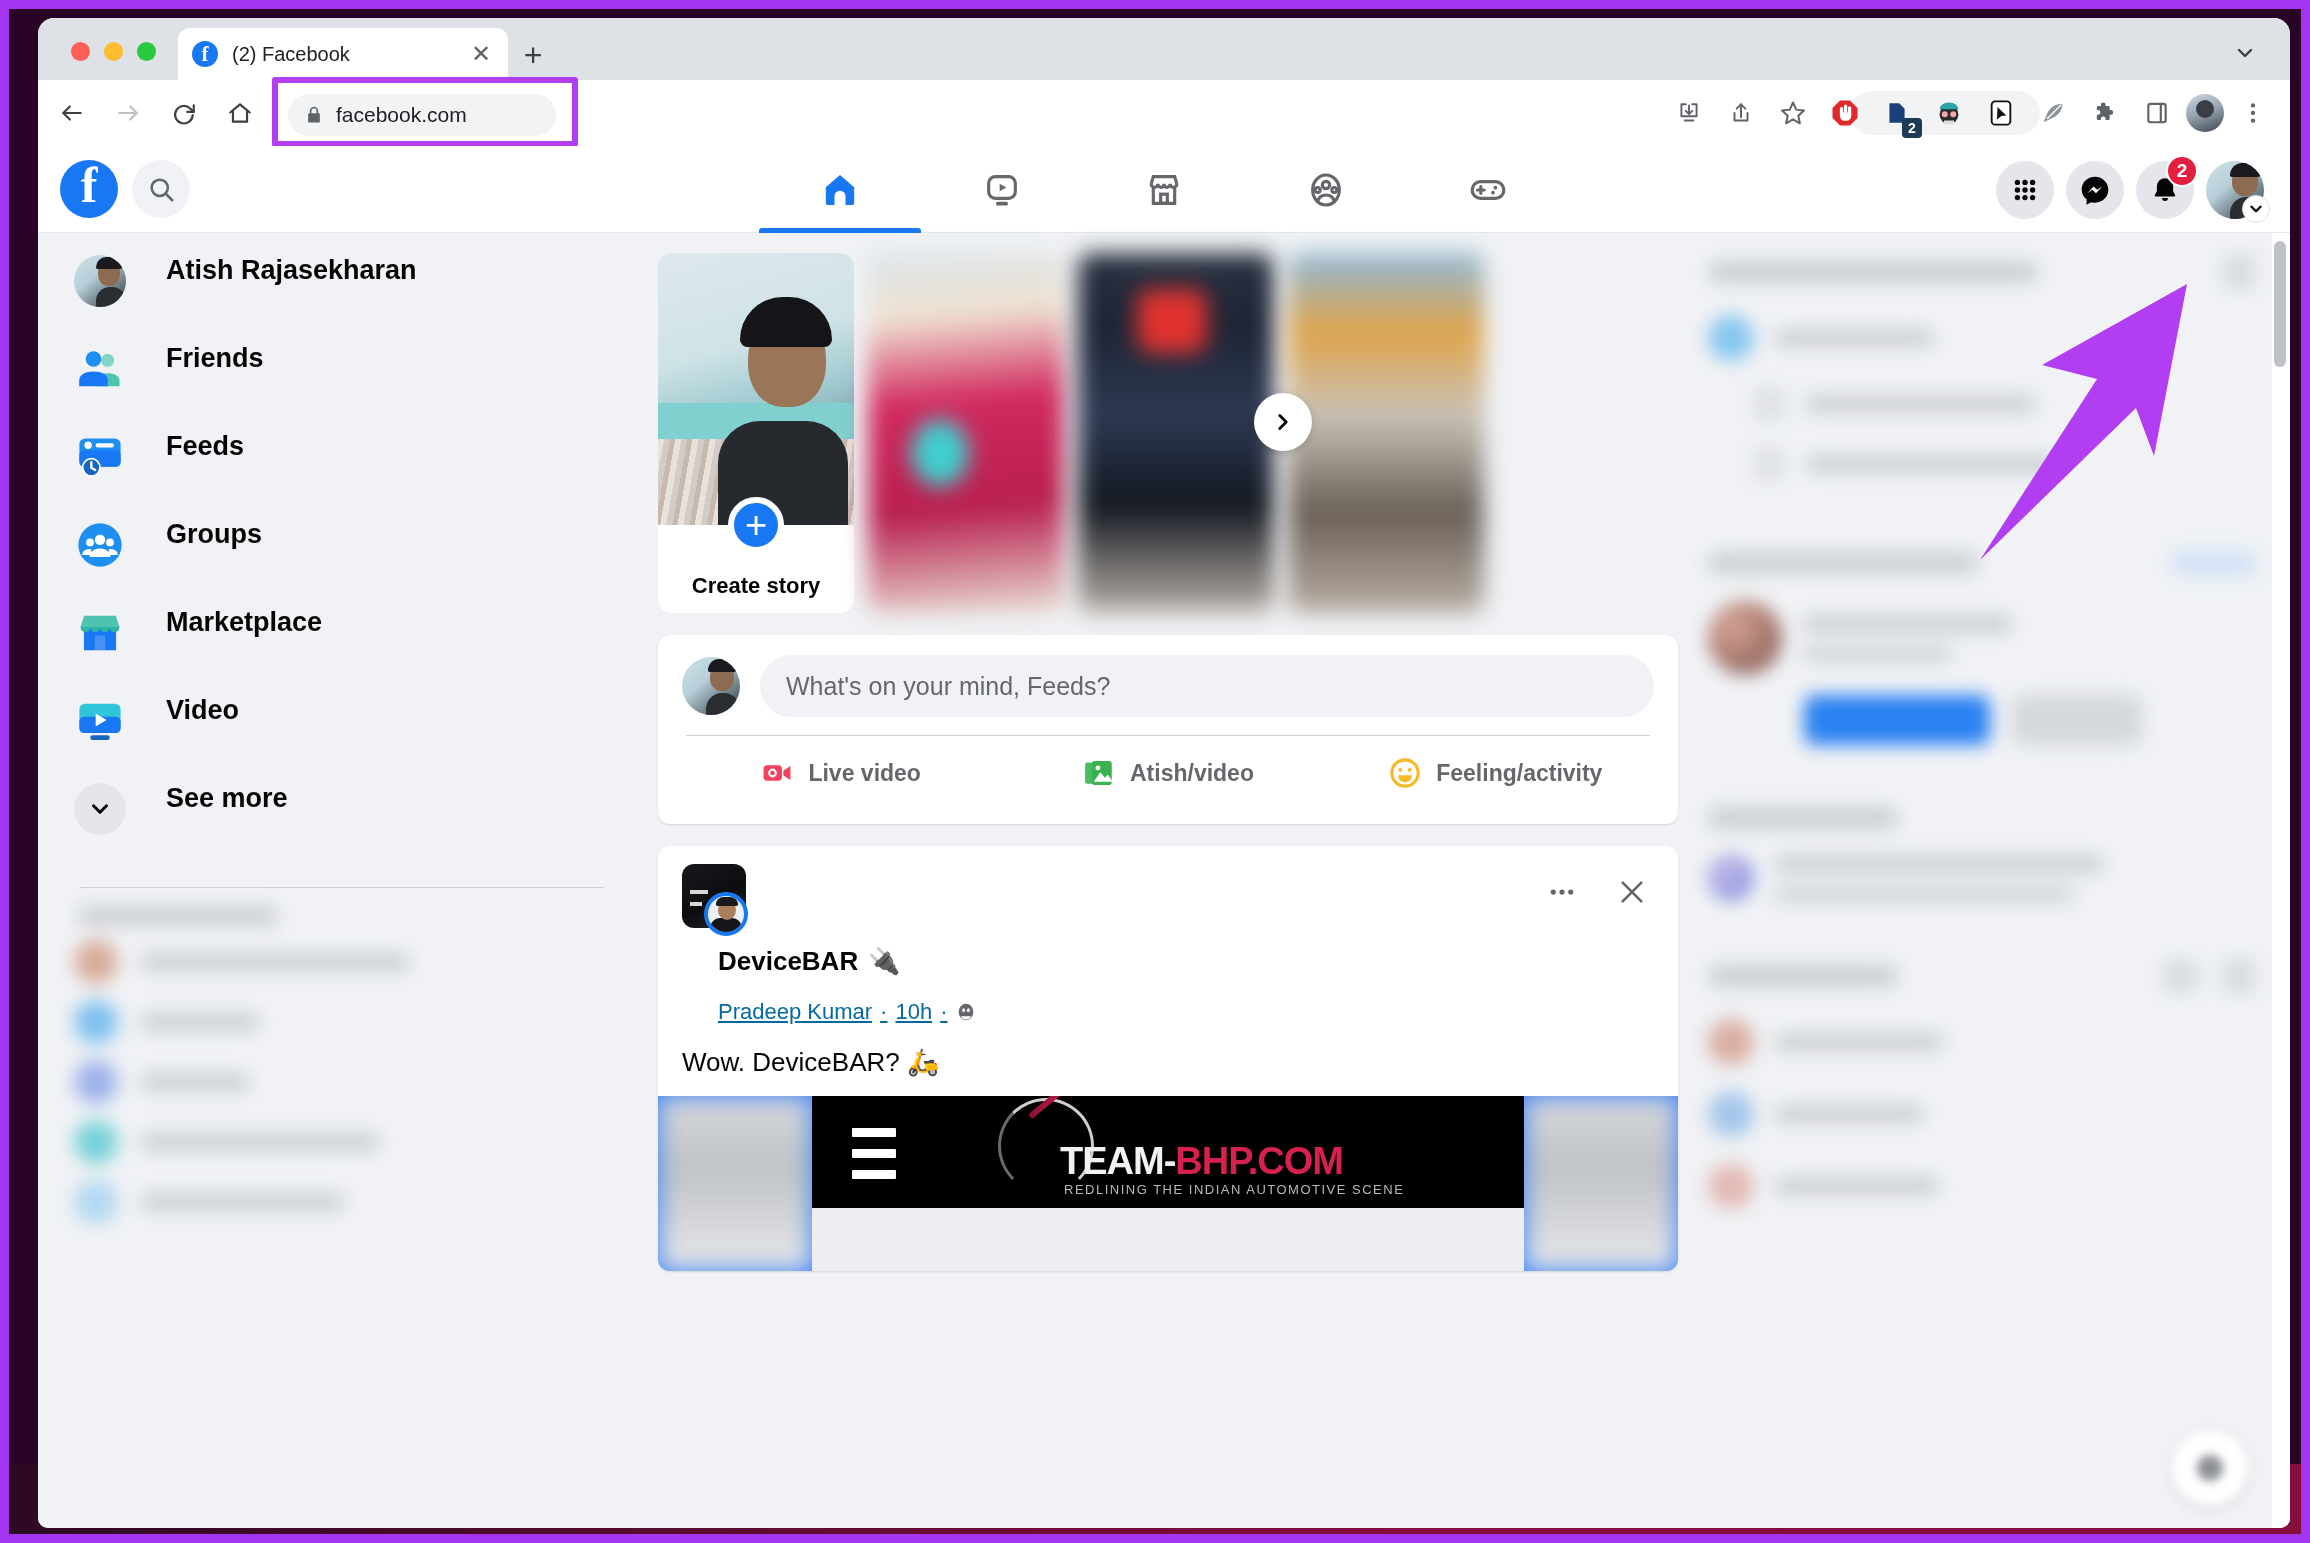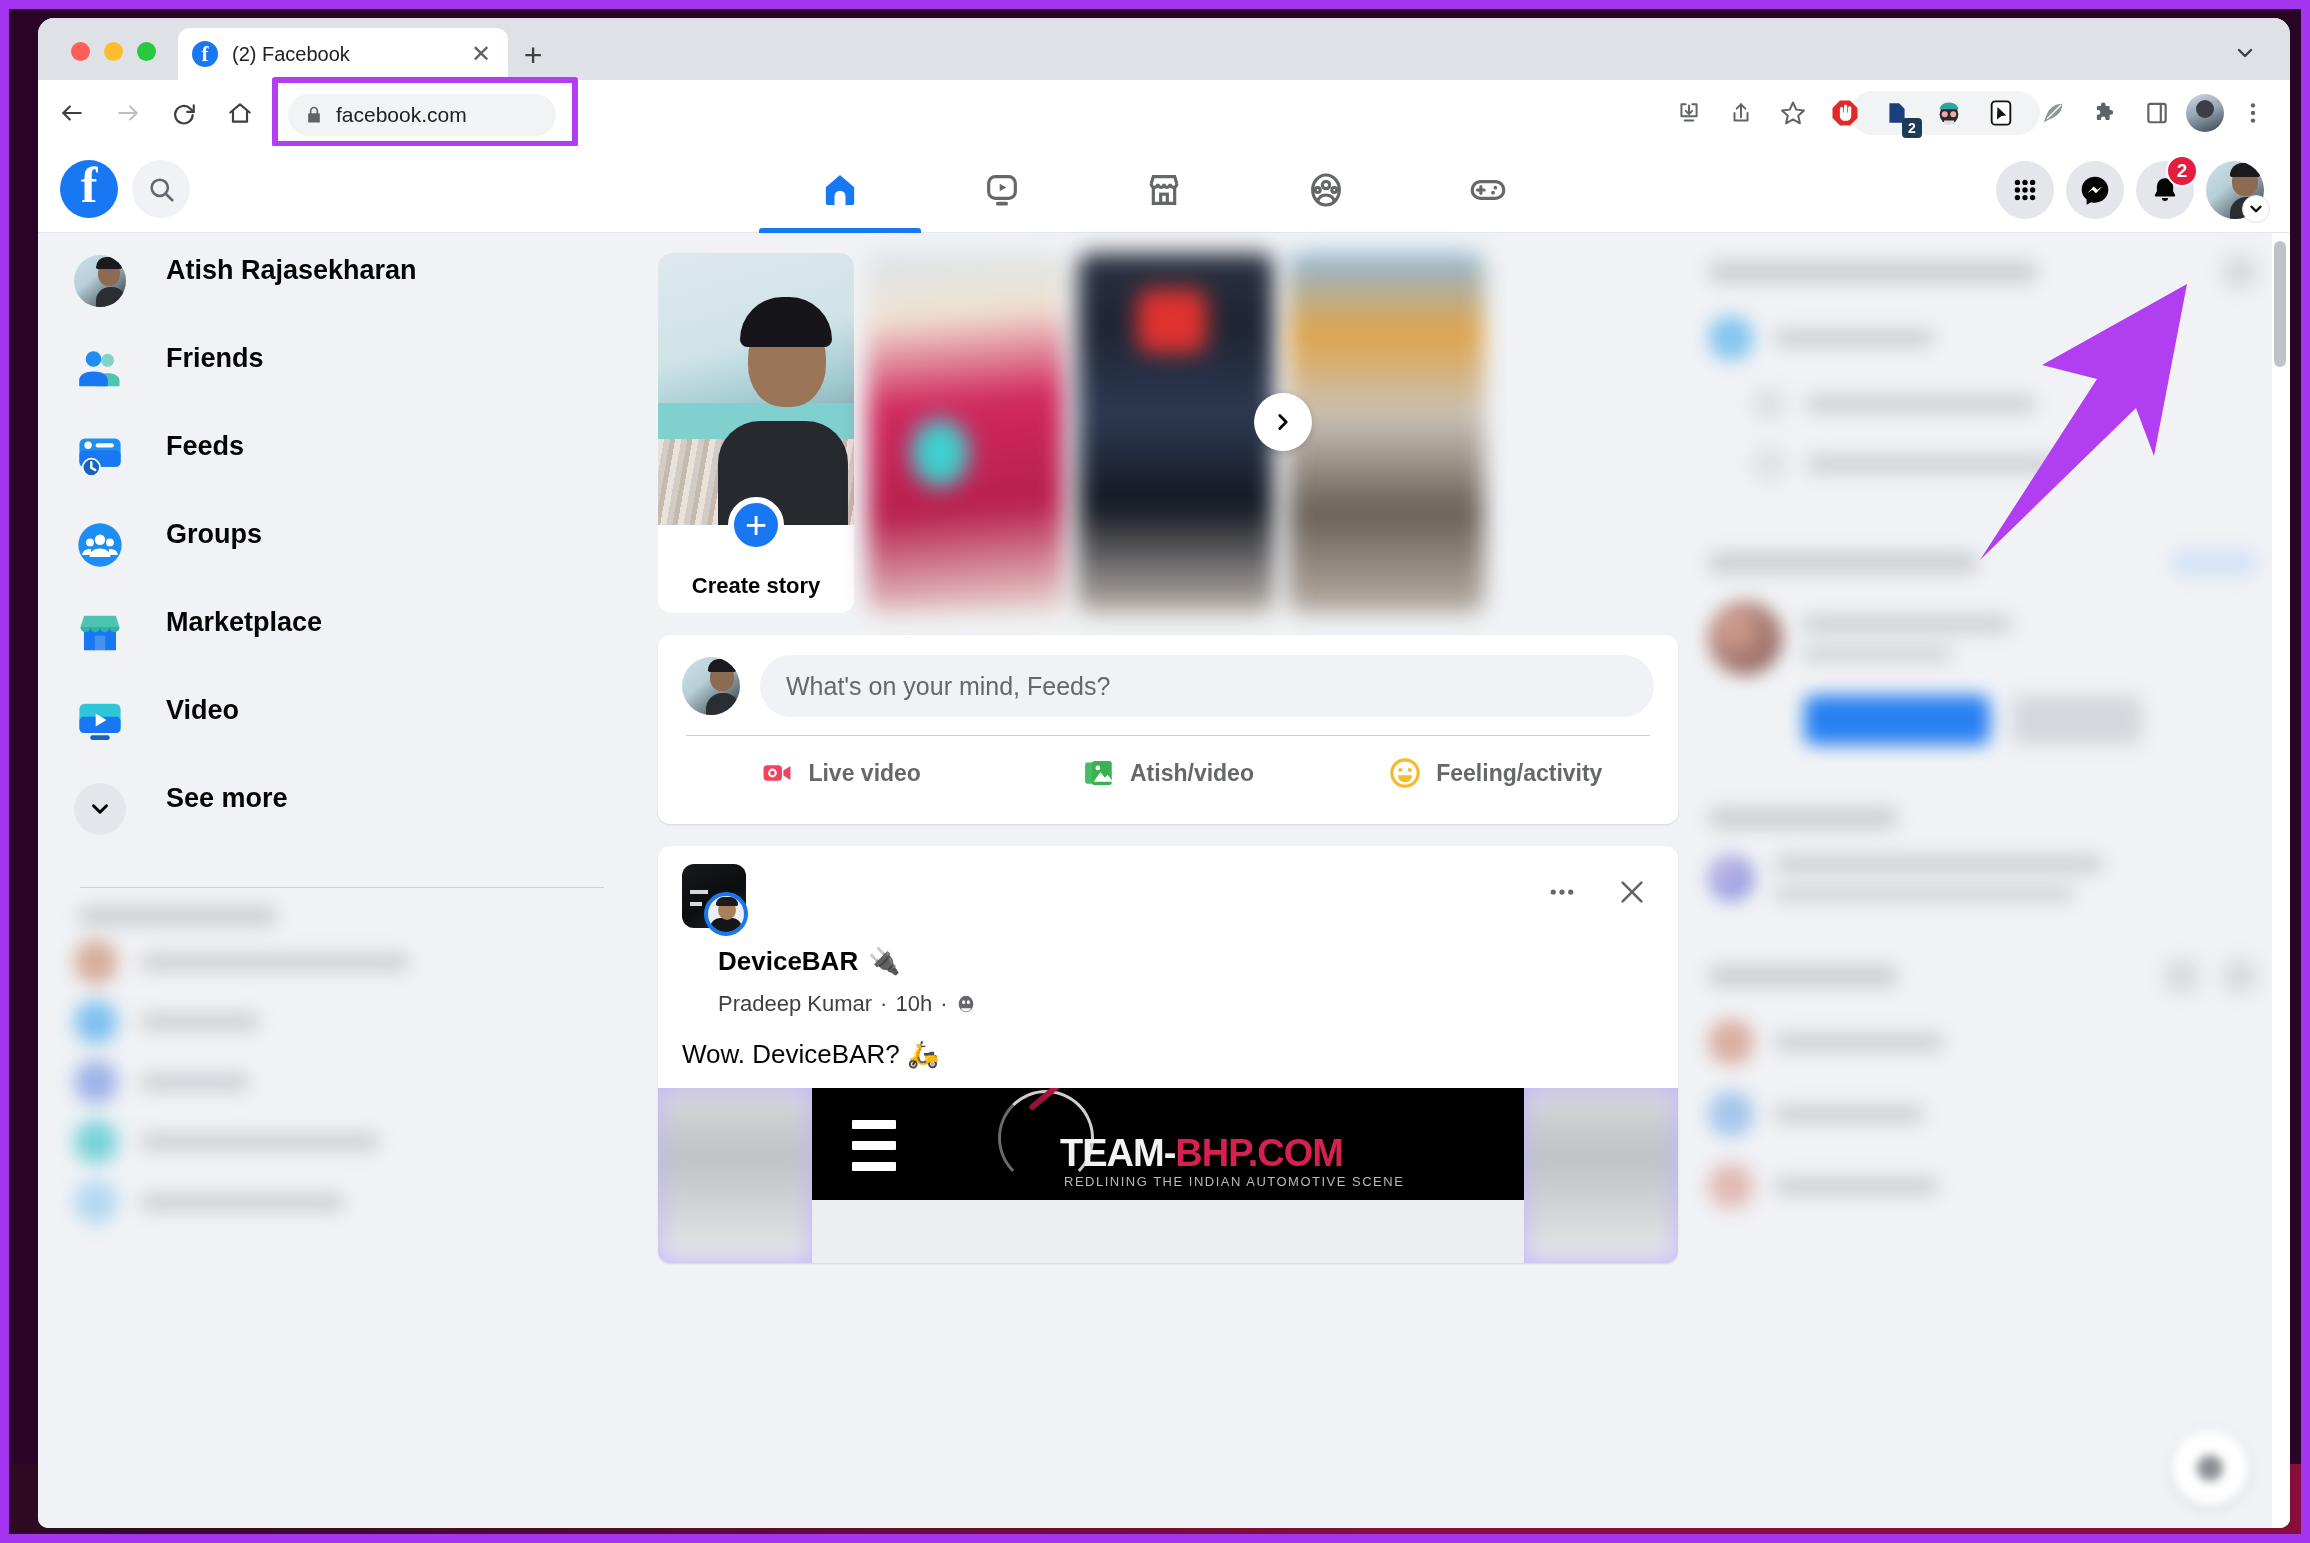--- a/index.html
+++ b/index.html
@@ -363,29 +363,29 @@
     position:absolute; left: 46px; top: 28px;
     width: 44px; height: 44px; border-radius:50%;
     border: 4px solid #1877f2; overflow:hidden;
     background:#eceff3;
   }
   #post-badge .pface{position:absolute;left:10px;top:4px;width:18px;height:20px;border-radius:50%;background:#a97f5c;}
   #post-badge .phair{position:absolute;left:8px;top:1px;width:22px;height:9px;border-radius:9px 9px 2px 2px;background:#1b1b1b;}
   #post-badge .pbody{position:absolute;left:2px;bottom:0;width:32px;height:14px;border-radius:10px 10px 0 0;background:#14161a;}
   #post-names { padding-left: 36px; }
   #post-title { font-size: 26px; font-weight: 700; color:#050505; display:flex; align-items:center; gap:10px;}
-  #post-meta { font-size: 22px; color:#404040; margin-top: 14px; display:flex; align-items:center; gap:8px;}
+  #post-meta { font-size: 22px; color:#0369a1; margin-top: 22px; display:flex; align-items:center; gap:8px;text-decoration:underline;}
   #post-ctrls { position:absolute; right: 20px; top: 2px; display:flex; align-items:center; gap: 18px; }
   .post-ctrl {
     width: 52px; height: 52px; border-radius: 50%;
     display:flex; align-items:center; justify-content:center; color:#65676b;
   }
   #post-text { padding: 22px 24px 18px 24px; font-size: 26px; color:#050505; }
   #post-media {
-    position: relative; width: 100%; height: 175px; background: #c4b5fd; overflow:hidden;
+    position: relative; width: 100%; height: 175px; background: #3b82f6; overflow:hidden;
   }
   #post-media .sideblur-l,
   #post-media .sideblur-r {
     position:absolute; top:0; bottom:0; width: 154px;
     background: linear-gradient(180deg,#d8d9dc 0%, #bfc2c6 40%, #e7e8ea 100%);
     filter: blur(12px);
   }
   #post-media .sideblur-l { left:0; }
   #post-media .sideblur-r { right:0; }
   #bhp-banner {

